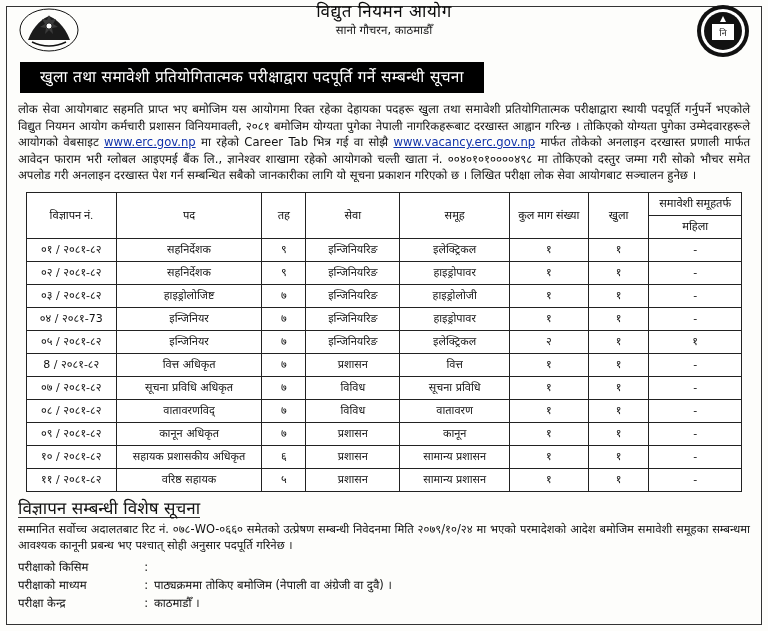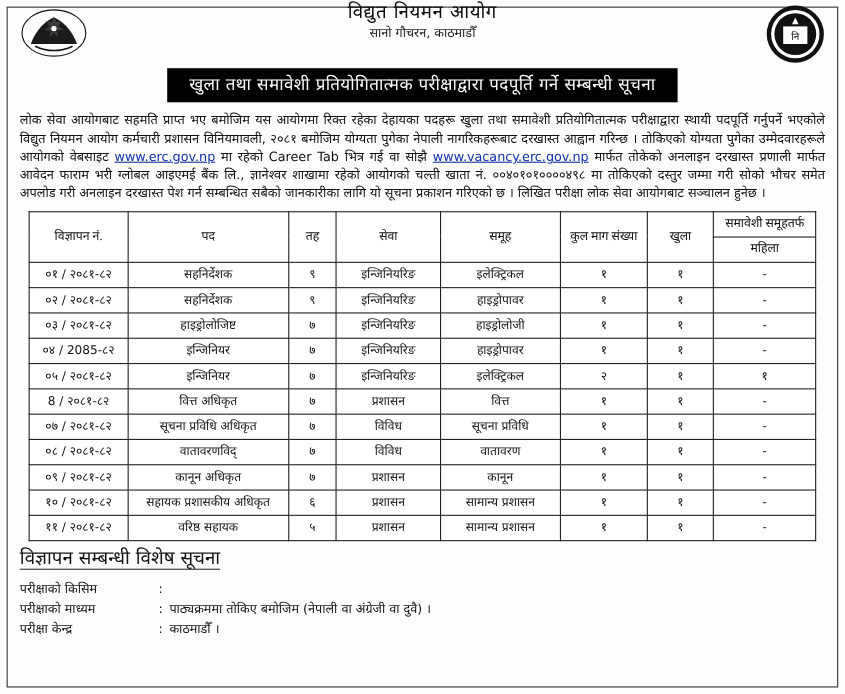--- a/index.html
+++ b/index.html
@@ -55,22 +55,23 @@
   }
   .emblem-right {
     position: absolute;
     right: 18px;
     top: 4px;
     width: 54px;
     height: 54px;
   }
   
   .title-wrap {
-    text-align: center;
+    text-align: left;
     margin-top: 2px;
+    padding-left: 20px;
   }
   .title-bar {
     display: inline-block;
     background: #000;
     color: #fff;
     font-size: 15.5px;
     padding: 5px 20px 6px 20px;
     letter-spacing: 0.3px;
     line-height: 20px;
   }
@@ -244,21 +245,21 @@
           <td>०३ / २०८१-८२</td>
           <td>हाइड्रोलोजिष्ट</td>
           <td>७</td>
           <td>इन्जिनियरिङ</td>
           <td>हाइड्रोलोजी</td>
           <td>१</td>
           <td>१</td>
           <td>-</td>
         </tr>
         <tr>
-          <td>०४ / 2085-८२</td>
+          <td>०४ / २०८१-73</td>
           <td>इन्जिनियर</td>
           <td>७</td>
           <td>इन्जिनियरिङ</td>
           <td>हाइड्रोपावर</td>
           <td>१</td>
           <td>१</td>
           <td>-</td>
         </tr>
         <tr>
           <td>०५ / २०८१-८२</td>
@@ -328,20 +329,21 @@
           <td>सामान्य प्रशासन</td>
           <td>१</td>
           <td>१</td>
           <td>-</td>
         </tr>
       </tbody>
   </table>
 
   <div class="notice-block">
     <div class="notice-head">विज्ञापन सम्बन्धी विशेष सूचना</div>
+    <div>सम्मानित सर्वोच्च अदालतबाट रिट नं. ०७८-WO-०६६० समेतको उत्प्रेषण सम्बन्धी निवेदनमा मिति २०७९/१०/२४ मा भएको परमादेशको आदेश बमोजिम समावेशी समूहका सम्बन्धमा आवश्यक कानूनी प्रबन्ध भए पश्चात् सोही अनुसार पदपूर्ति गरिनेछ ।</div>
   </div>
 
   <div class="info-rows" id="info-rows">
       <div class="info-row">
         <div class="info-label"><span>परीक्षाको किसिम</span><span class="colon">:</span></div>
       </div>
       <div class="info-row">
         <div class="info-label"><span>परीक्षाको माध्यम</span><span class="colon">:</span></div>
         <div class="info-value">पाठ्यक्रममा तोकिए बमोजिम (नेपाली वा अंग्रेजी वा दुवै) ।</div>
       </div>

